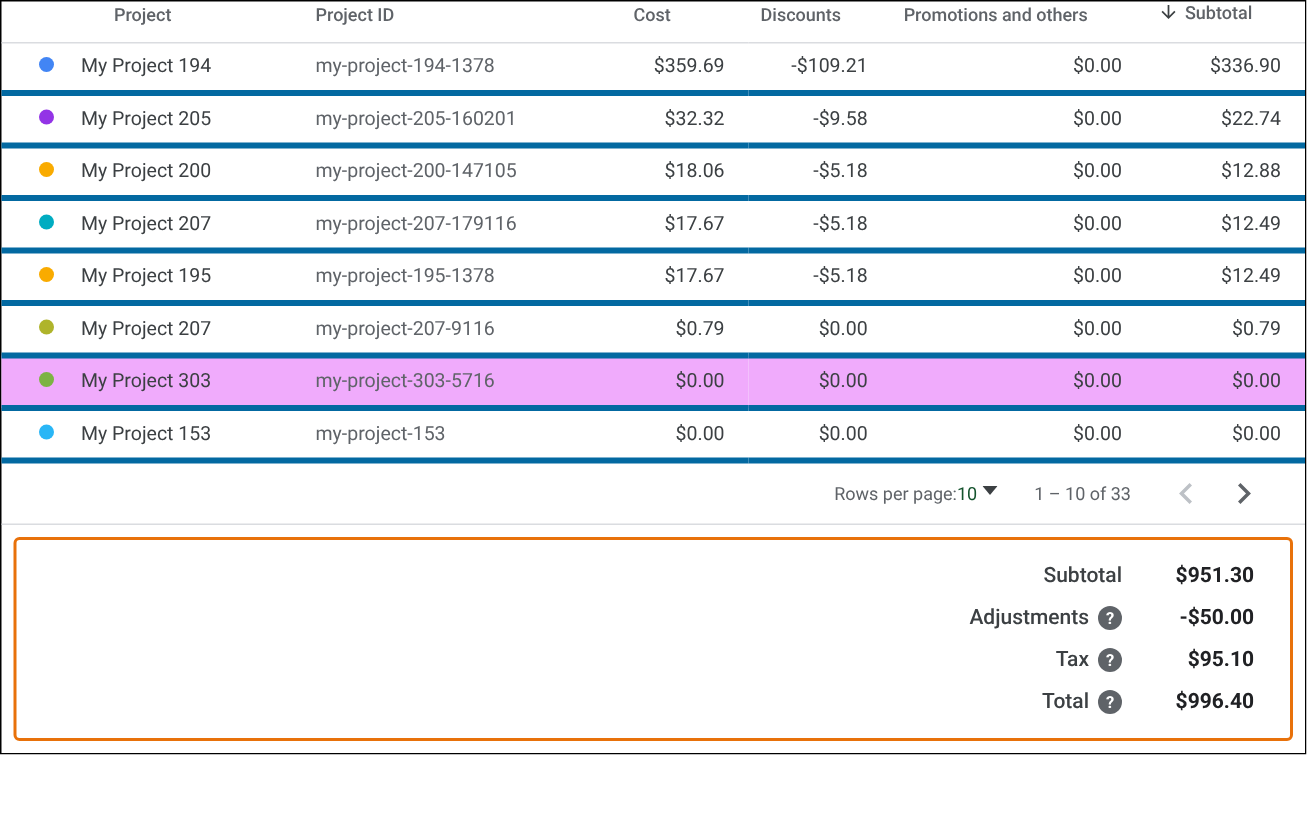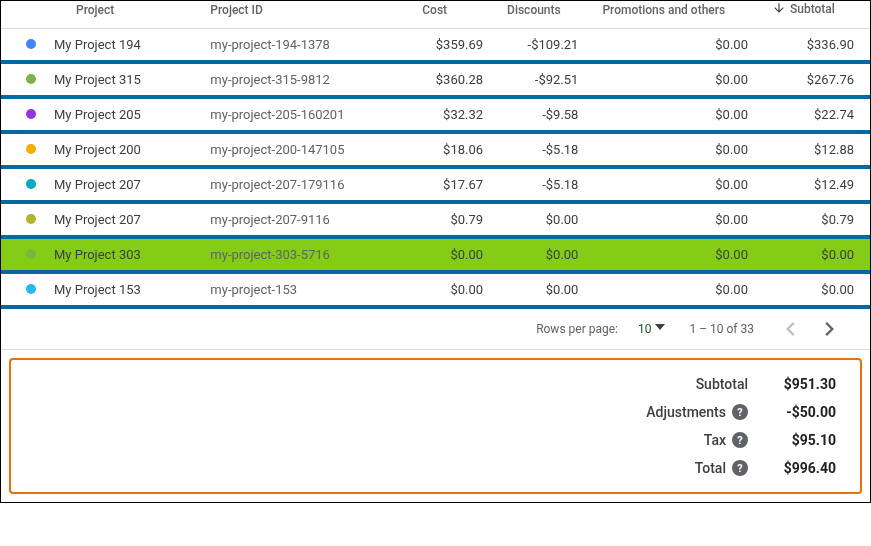--- a/index.html
+++ b/index.html
@@ -40,21 +40,21 @@
     th.col-subtotal { width: 100px; padding-right: 28px; }
     th.col-subtotal .arrow-down {
       display: inline-block;
       vertical-align: middle;
       margin-right: 4px;
     }
     tbody tr {
       border-bottom: 4px solid #0369a1;
     }
     tbody tr.highlighted {
-      background: #84cc16;
+      background: #f0abfc;
     }
     tbody td {
       padding: 8px 16px 8px 8px;
       font-size: 13px;
       color: #3c4043;
       vertical-align: middle;
     }
     td.cell-dot { width: 50px; text-align: center; padding-left: 24px; }
     td.cell-project { width: 140px; padding-left: 0; }
     td.cell-projectid { color: #5f6368; }
@@ -72,21 +72,20 @@
       align-items: center;
       gap: 24px;
       padding: 8px 28px 8px 8px;
       font-size: 12px;
       color: #5f6368;
       border-bottom: 1px solid #dadce0;
     }
     .rows-per-page {
       display: flex;
       align-items: center;
-      gap: 20px;
     }
     .rpp-select {
       display: flex;
       align-items: flex-start;
       gap: 4px;
       color: #14532d;
       cursor: pointer;
     }
     .page-nav {
       display: flex;
@@ -175,29 +174,20 @@
         <tr>
           <td class="cell-dot"><span class="dot" style="background:#4285f4"></span></td>
           <td class="cell-project">My Project 194</td>
           <td class="cell-projectid">my-project-194-1378</td>
           <td class="cell-num">$359.69</td>
           <td class="cell-num">-$109.21</td>
           <td class="cell-num">$0.00</td>
           <td class="cell-subtotal">$336.90</td>
         </tr>
         <tr>
-          <td class="cell-dot"><span class="dot" style="background:#7cb342"></span></td>
-          <td class="cell-project">My Project 315</td>
-          <td class="cell-projectid">my-project-315-9812</td>
-          <td class="cell-num">$360.28</td>
-          <td class="cell-num">-$92.51</td>
-          <td class="cell-num">$0.00</td>
-          <td class="cell-subtotal">$267.76</td>
-        </tr>
-        <tr>
           <td class="cell-dot"><span class="dot" style="background:#9334e6"></span></td>
           <td class="cell-project">My Project 205</td>
           <td class="cell-projectid">my-project-205-160201</td>
           <td class="cell-num">$32.32</td>
           <td class="cell-num">-$9.58</td>
           <td class="cell-num">$0.00</td>
           <td class="cell-subtotal">$22.74</td>
         </tr>
         <tr>
           <td class="cell-dot"><span class="dot" style="background:#f9ab00"></span></td>
@@ -205,20 +195,29 @@
           <td class="cell-projectid">my-project-200-147105</td>
           <td class="cell-num">$18.06</td>
           <td class="cell-num">-$5.18</td>
           <td class="cell-num">$0.00</td>
           <td class="cell-subtotal">$12.88</td>
         </tr>
         <tr>
           <td class="cell-dot"><span class="dot" style="background:#00acc1"></span></td>
           <td class="cell-project">My Project 207</td>
           <td class="cell-projectid">my-project-207-179116</td>
+          <td class="cell-num">$17.67</td>
+          <td class="cell-num">-$5.18</td>
+          <td class="cell-num">$0.00</td>
+          <td class="cell-subtotal">$12.49</td>
+        </tr>
+        <tr>
+          <td class="cell-dot"><span class="dot" style="background:#f9ab00"></span></td>
+          <td class="cell-project">My Project 195</td>
+          <td class="cell-projectid">my-project-195-1378</td>
           <td class="cell-num">$17.67</td>
           <td class="cell-num">-$5.18</td>
           <td class="cell-num">$0.00</td>
           <td class="cell-subtotal">$12.49</td>
         </tr>
         <tr>
           <td class="cell-dot"><span class="dot" style="background:#afb42b"></span></td>
           <td class="cell-project">My Project 207</td>
           <td class="cell-projectid">my-project-207-9116</td>
           <td class="cell-num">$0.79</td>

